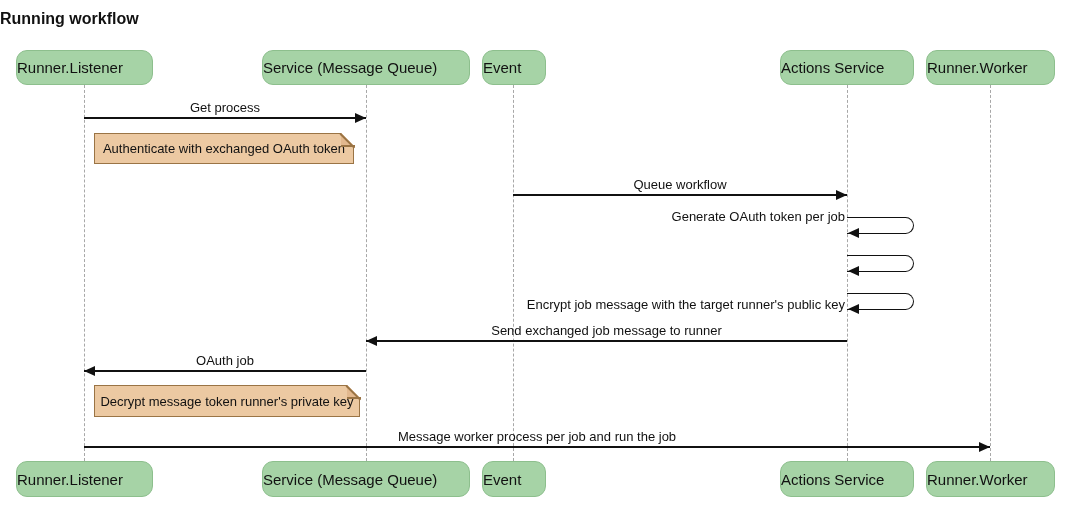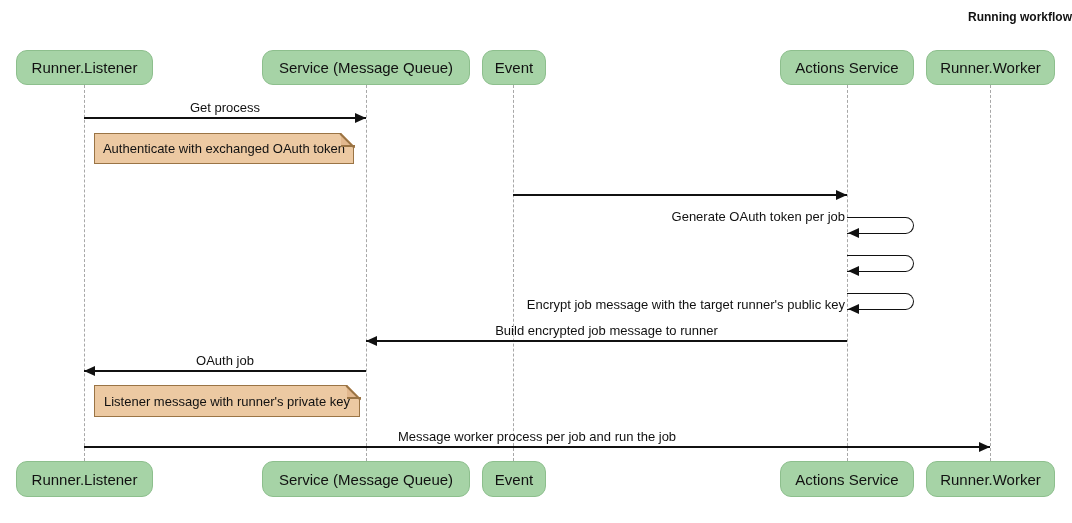--- a/index.html
+++ b/index.html
@@ -1,30 +1,30 @@
 <!DOCTYPE html>
 <html><head>
 <meta charset="utf-8">
 <style>
   html,body{margin:0;padding:0;background:#ffffff;}
   .diagram{
     position:relative;width:1072px;height:523px;background:#ffffff;overflow:hidden;
     font-family:"Liberation Sans","DejaVu Sans",sans-serif;color:#111;
   }
   .title{
-    position:absolute;top:10px;left:0;width:1072px;text-align:right;
-    font-size:12px;font-weight:bold;color:#111;
+    position:absolute;top:10px;left:0;width:1072px;text-align:left;
+    font-size:16px;font-weight:bold;color:#111;
   }
   .lifeline{
     position:absolute;top:85px;height:376px;width:0;
     border-left:1px dashed #a8a8a8;
   }
   .pbox{
     position:absolute;height:35px;background:#a6d3a6;border:1px solid #8dbf8d;
-    border-radius:11px;display:flex;align-items:center;justify-content:center;
+    border-radius:11px;display:flex;align-items:center;
     font-size:15px;box-sizing:border-box;
   }
   .pbox.bottom{height:36px;}
   .mline{position:absolute;height:1.5px;background:#111;}
   .mlabel{
     position:absolute;font-size:13px;line-height:16px;text-align:center;
     white-space:nowrap;color:#111;
   }
   .mlabel.right{text-align:center;}
   .arr{position:absolute;width:0;height:0;border-top:5px solid transparent;border-bottom:5px solid transparent;}
@@ -84,44 +84,45 @@
   <div class="note" style="left:94px;top:133px;width:260px;height:31px">
     <span>Authenticate with exchanged OAuth token</span>
     <span class="fold">
         <span class="fold-cut"></span>
         <span class="fold-flap"></span>
         <span class="fold-line"></span>
         <span class="fold-bottom"></span>
       </span>
   </div>
 
+  <div class="mlabel" style="left:513px;top:177px;width:334px">Queue workflow</div>
   <div class="mline" style="left:513px;top:194px;width:334px"></div>
   <div class="arr r" style="left:836px;top:190px"></div>
 
   <div class="mlabel right" style="right:227px;top:209px">Generate OAuth token per job</div>
   <div class="loop" style="left:847px;top:217px"></div>
   <div class="arr l" style="left:848px;top:228px"></div>
 
   <div class="loop" style="left:847px;top:255px"></div>
   <div class="arr l" style="left:848px;top:266px"></div>
 
   <div class="mlabel right" style="right:227px;top:297px">Encrypt job message with the target runner's public key</div>
   <div class="loop" style="left:847px;top:293px"></div>
   <div class="arr l" style="left:848px;top:304px"></div>
 
-  <div class="mlabel" style="left:366px;top:323px;width:481px">Build encrypted job message to runner</div>
+  <div class="mlabel" style="left:366px;top:323px;width:481px">Send exchanged job message to runner</div>
   <div class="mline" style="left:366px;top:340px;width:481px"></div>
   <div class="arr l" style="left:366px;top:336px"></div>
 
   <div class="mlabel" style="left:84px;top:353px;width:282px">OAuth job</div>
   <div class="mline" style="left:84px;top:370px;width:282px"></div>
   <div class="arr l" style="left:84px;top:366px"></div>
 
   <div class="note" style="left:94px;top:385px;width:266px;height:32px">
-    <span>Listener message with runner's private key</span>
+    <span>Decrypt message token runner's private key</span>
     <span class="fold">
         <span class="fold-cut"></span>
         <span class="fold-flap"></span>
         <span class="fold-line"></span>
         <span class="fold-bottom"></span>
       </span>
   </div>
 
   <div class="mlabel" style="left:84px;top:429px;width:906px">Message worker process per job and run the job</div>
   <div class="mline" style="left:84px;top:446px;width:906px"></div>

